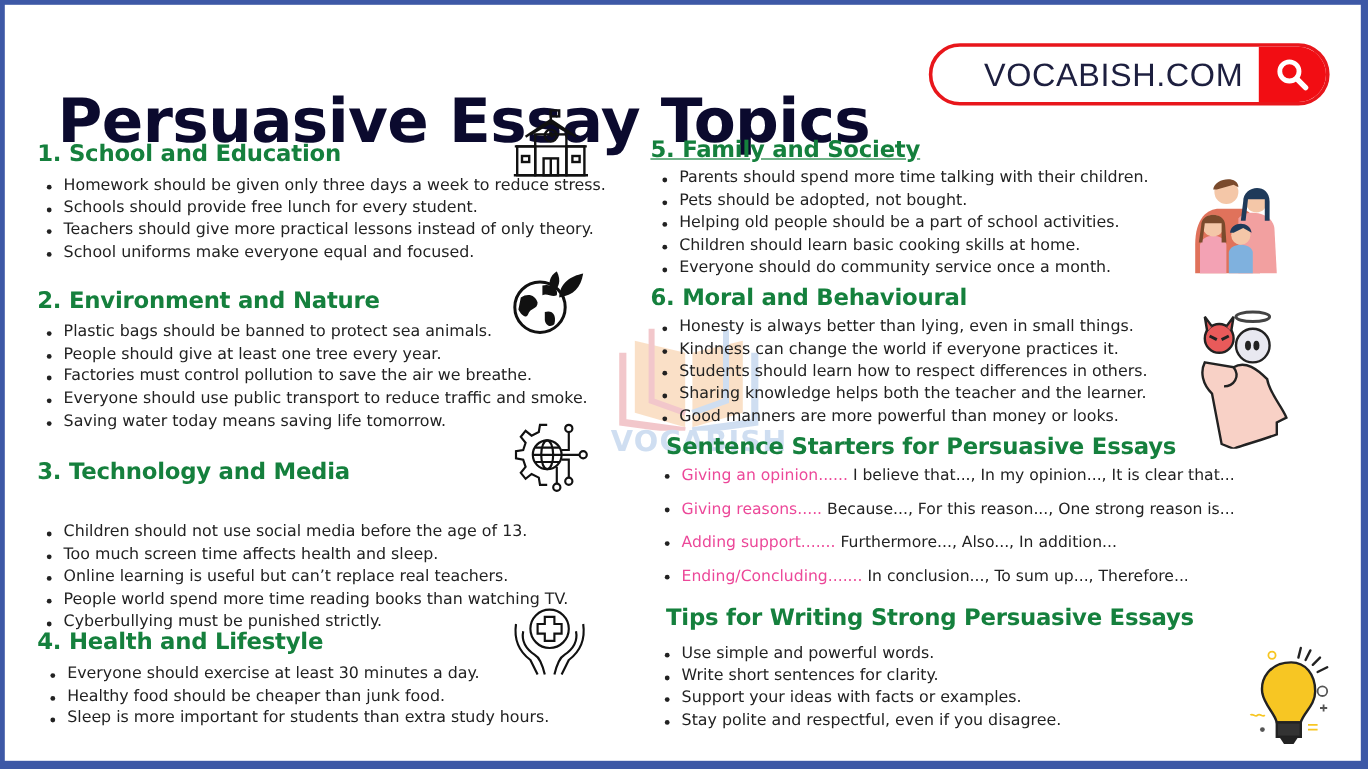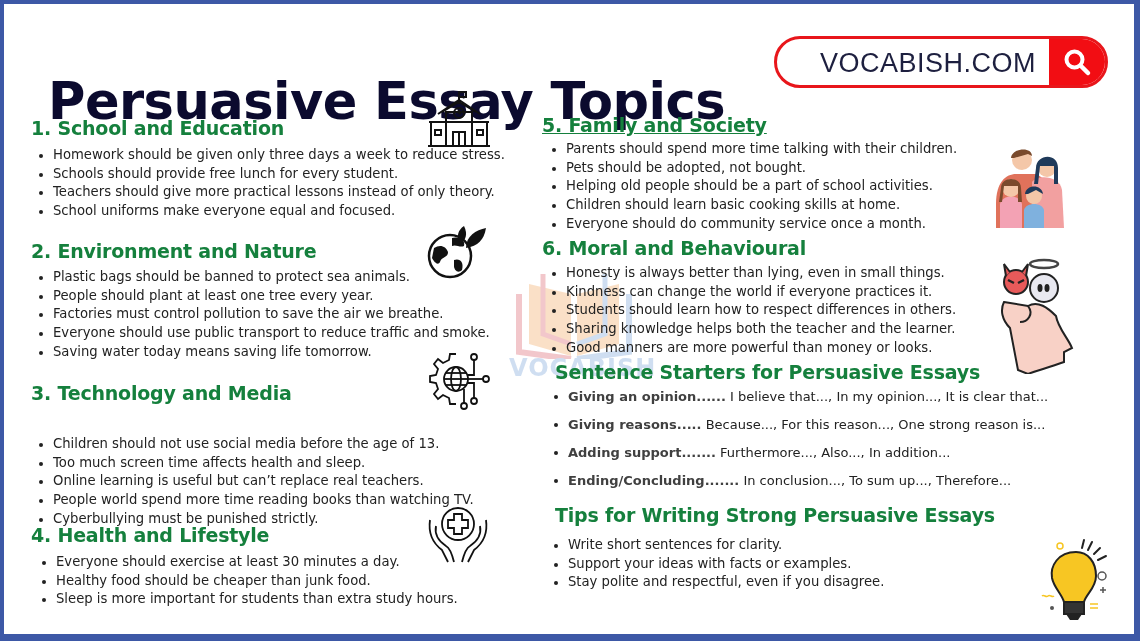--- a/index.html
+++ b/index.html
@@ -13,21 +13,21 @@
   .search-text { position: absolute; left: 28px; top: 9px; font-family: Liberation Sans, sans-serif; font-size: 27px; color: #1d1f3f; letter-spacing: 0.5px; margin-left: 15px; }
   .search-btn { position: absolute; right: 0; top: 0; width: 56px; height: 100%; background: #f20d13; display: flex; align-items: center; justify-content: center; }
 
   .section-title { position: absolute; font-family: "DejaVu Sans", sans-serif; font-weight: 700; color: #15803d; font-size: 19px; white-space: nowrap; letter-spacing: -0.2px; }
   ul.list { position: absolute; list-style: none; font-family: "DejaVu Sans", sans-serif; font-size: 13.2px; color: #222; }
   ul.list li { position: relative; padding-left: 16px; height: 18.7px; line-height: 18.7px; white-space: nowrap; }
   ul.list li::before { content: ""; position: absolute; left: 2px; top: 8px; width: 4px; height: 4px; border-radius: 50%; background: #222; }
 
   ul.starters li { height: 28px; line-height: 28px; font-size: 13px; }
   ul.starters li::before { top: 12px; }
-  .bold { font-weight: 700; color: #404040; }
+  .bold { font-weight: 400; color: #ec4899; }
 
   .icon { position: absolute; }
   .watermark { position: absolute; left: 505px; top: 260px; width: 130px; height: 115px; opacity: 0.55; pointer-events: none; }
   .wm-text { position: absolute; left: 0; top: 90px; font-family: "DejaVu Sans", sans-serif; font-weight: 700; font-size: 24px; color: #a9c4e6; letter-spacing: 1px; text-align: center; }
 </style>
 </head>
 <body>
 
 <div class="page">
 
@@ -76,21 +76,21 @@
     <rect x="7" y="40" width="6" height="5"></rect>
       <rect x="49" y="40" width="6" height="5"></rect>
     <rect x="25" y="42" width="12" height="14"></rect>
       <line x1="31" y1="42" x2="31" y2="56"></line>
     <line x1="0" y1="56" x2="62" y2="56"></line>
   </svg>
 
   <div class="section-title" style="left:27px; top:236px;">2. Environment and Nature</div>
   <ul class="list" style="left:33px; top:264px;">
     <li>Plastic bags should be banned to protect sea animals.</li>
-    <li>People should plant at least one tree every year.</li>
+    <li>People should give at least one tree every year.</li>
     <li>Factories must control pollution to save the air we breathe.</li>
     <li>Everyone should use public transport to reduce traffic and smoke.</li>
     <li>Saving water today means saving life tomorrow.</li>
   </ul>
   <svg class="icon" style="left:422px; top:222px;" width="62" height="55" viewBox="0 0 62 55">
     <circle cx="24" cy="30" r="21" fill="#fff" stroke="#111" stroke-width="2.5"></circle>
     <path d="M8 22 C14 18 20 20 22 26 C22 32 16 30 14 36 C12 40 8 36 6 32 Z" fill="#111"></path>
     <path d="M26 12 C32 10 40 14 38 20 C34 22 30 18 26 20 Z" fill="#111"></path>
     <path d="M28 34 C34 32 38 36 36 44 C32 48 28 44 28 40 Z" fill="#111"></path>
     <path d="M40 22 C40 10 50 4 60 2 C58 14 52 20 40 22 Z" fill="#111"></path>
@@ -183,20 +183,21 @@
   <div class="section-title" style="left:551px; top:357px;">Sentence Starters for Persuasive Essays</div>
   <ul class="list starters" style="left:548px; top:379px;">
     <li><span class="bold">Giving an opinion......</span><span> I believe that..., In my opinion..., It is clear that...</span></li>
     <li><span class="bold">Giving reasons.....</span><span> Because..., For this reason..., One strong reason is...</span></li>
     <li><span class="bold">Adding support.......</span><span> Furthermore..., Also..., In addition...</span></li>
     <li><span class="bold">Ending/Concluding.......</span><span> In conclusion..., To sum up..., Therefore...</span></li>
   </ul>
 
   <div class="section-title" style="left:551px; top:500px;">Tips for Writing Strong Persuasive Essays</div>
   <ul class="list" style="left:548px; top:532px;">
+    <li>Use simple and powerful words.</li>
     <li>Write short sentences for clarity.</li>
     <li>Support your ideas with facts or examples.</li>
     <li>Stay polite and respectful, even if you disagree.</li>
   </ul>
   <svg class="icon" style="left:1034px; top:532px;" width="80" height="90" viewBox="0 0 80 90">
     <path d="M38 16 C20 16 12 30 14 42 C16 52 24 58 26 66 L46 66 C48 58 58 52 58 40 C58 26 50 16 38 16 Z" fill="#f7c623" stroke="#222" stroke-width="2"></path>
     <rect x="26" y="66" width="20" height="12" fill="#333" stroke="#222" stroke-width="2"></rect>
     <path d="M28 78 L44 78 L40 84 L32 84 Z" fill="#222"></path>
     <path d="M46 4 L44 12 M54 6 L50 14 M62 12 L56 18 M68 20 L60 24" stroke="#222" stroke-width="2" stroke-linecap="round"></path>
     <circle cx="64" cy="40" r="4" fill="none" stroke="#555" stroke-width="1.5"></circle>

